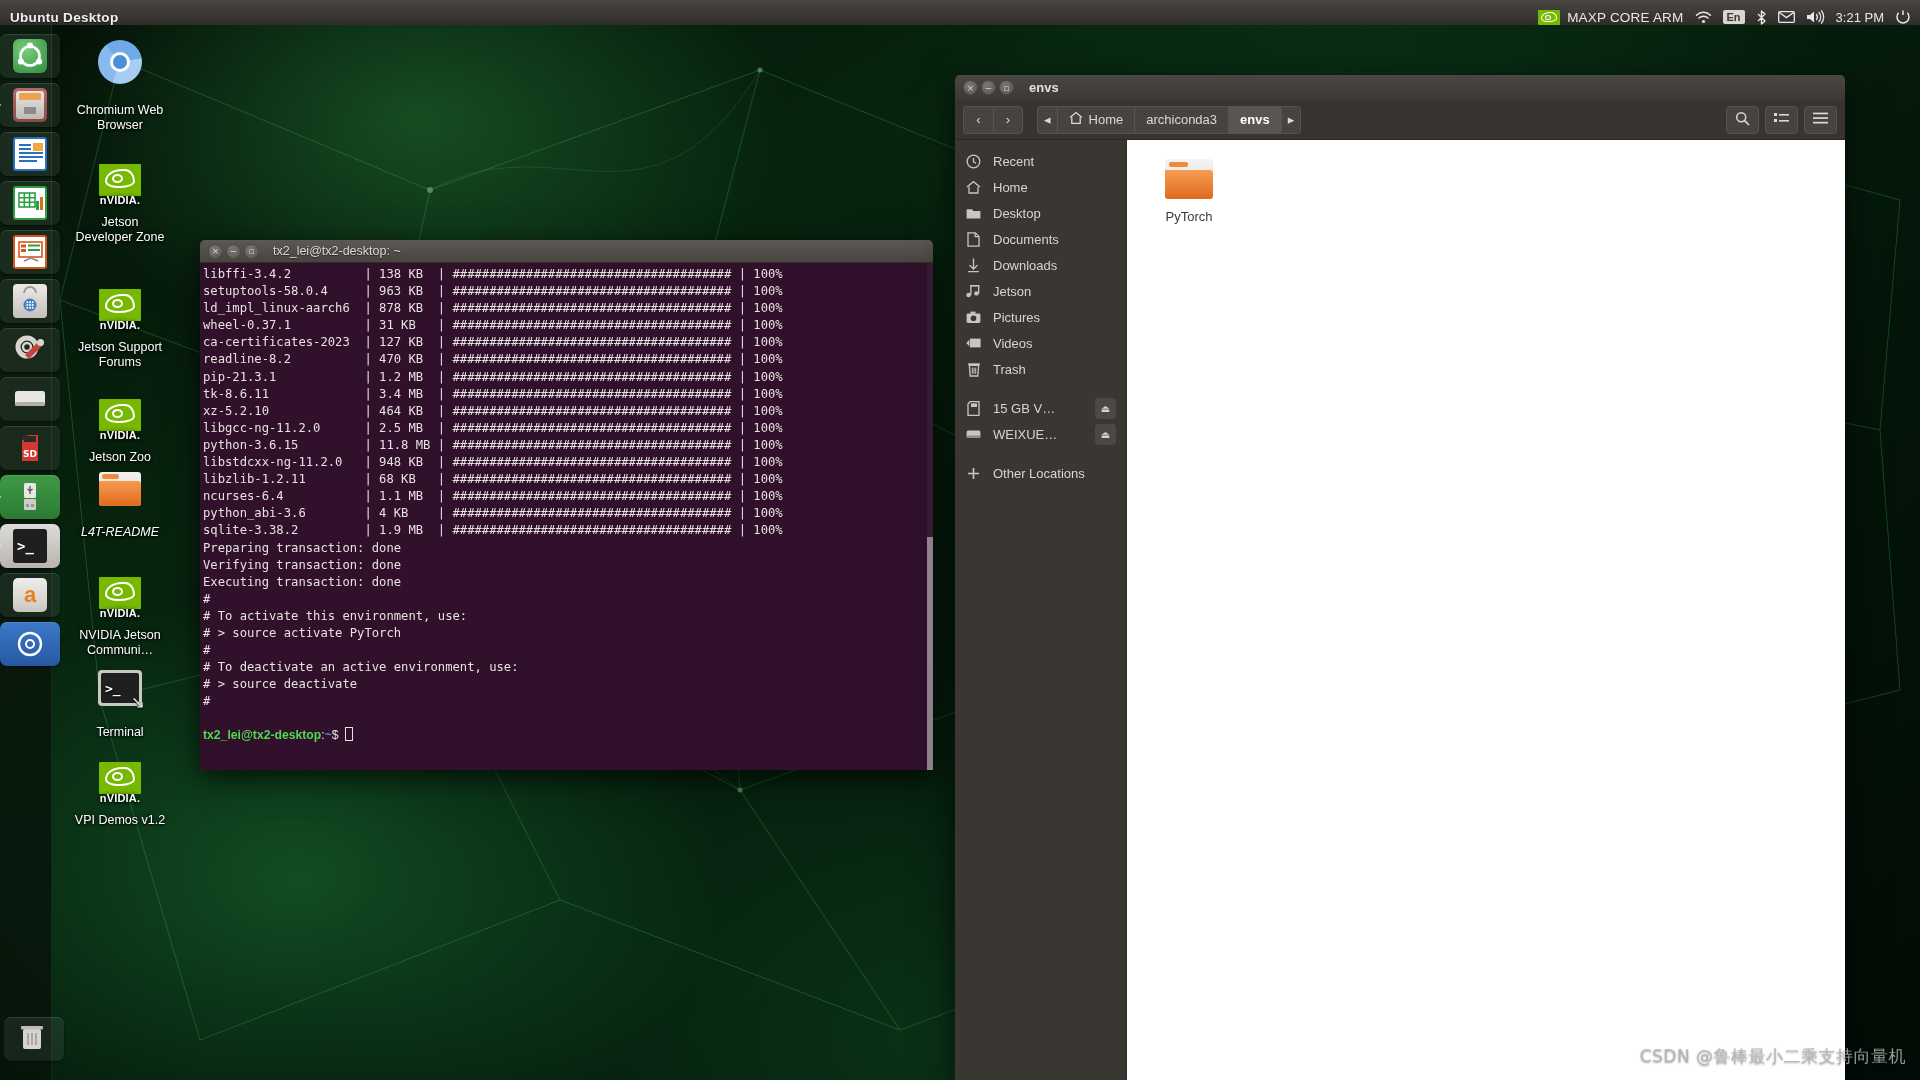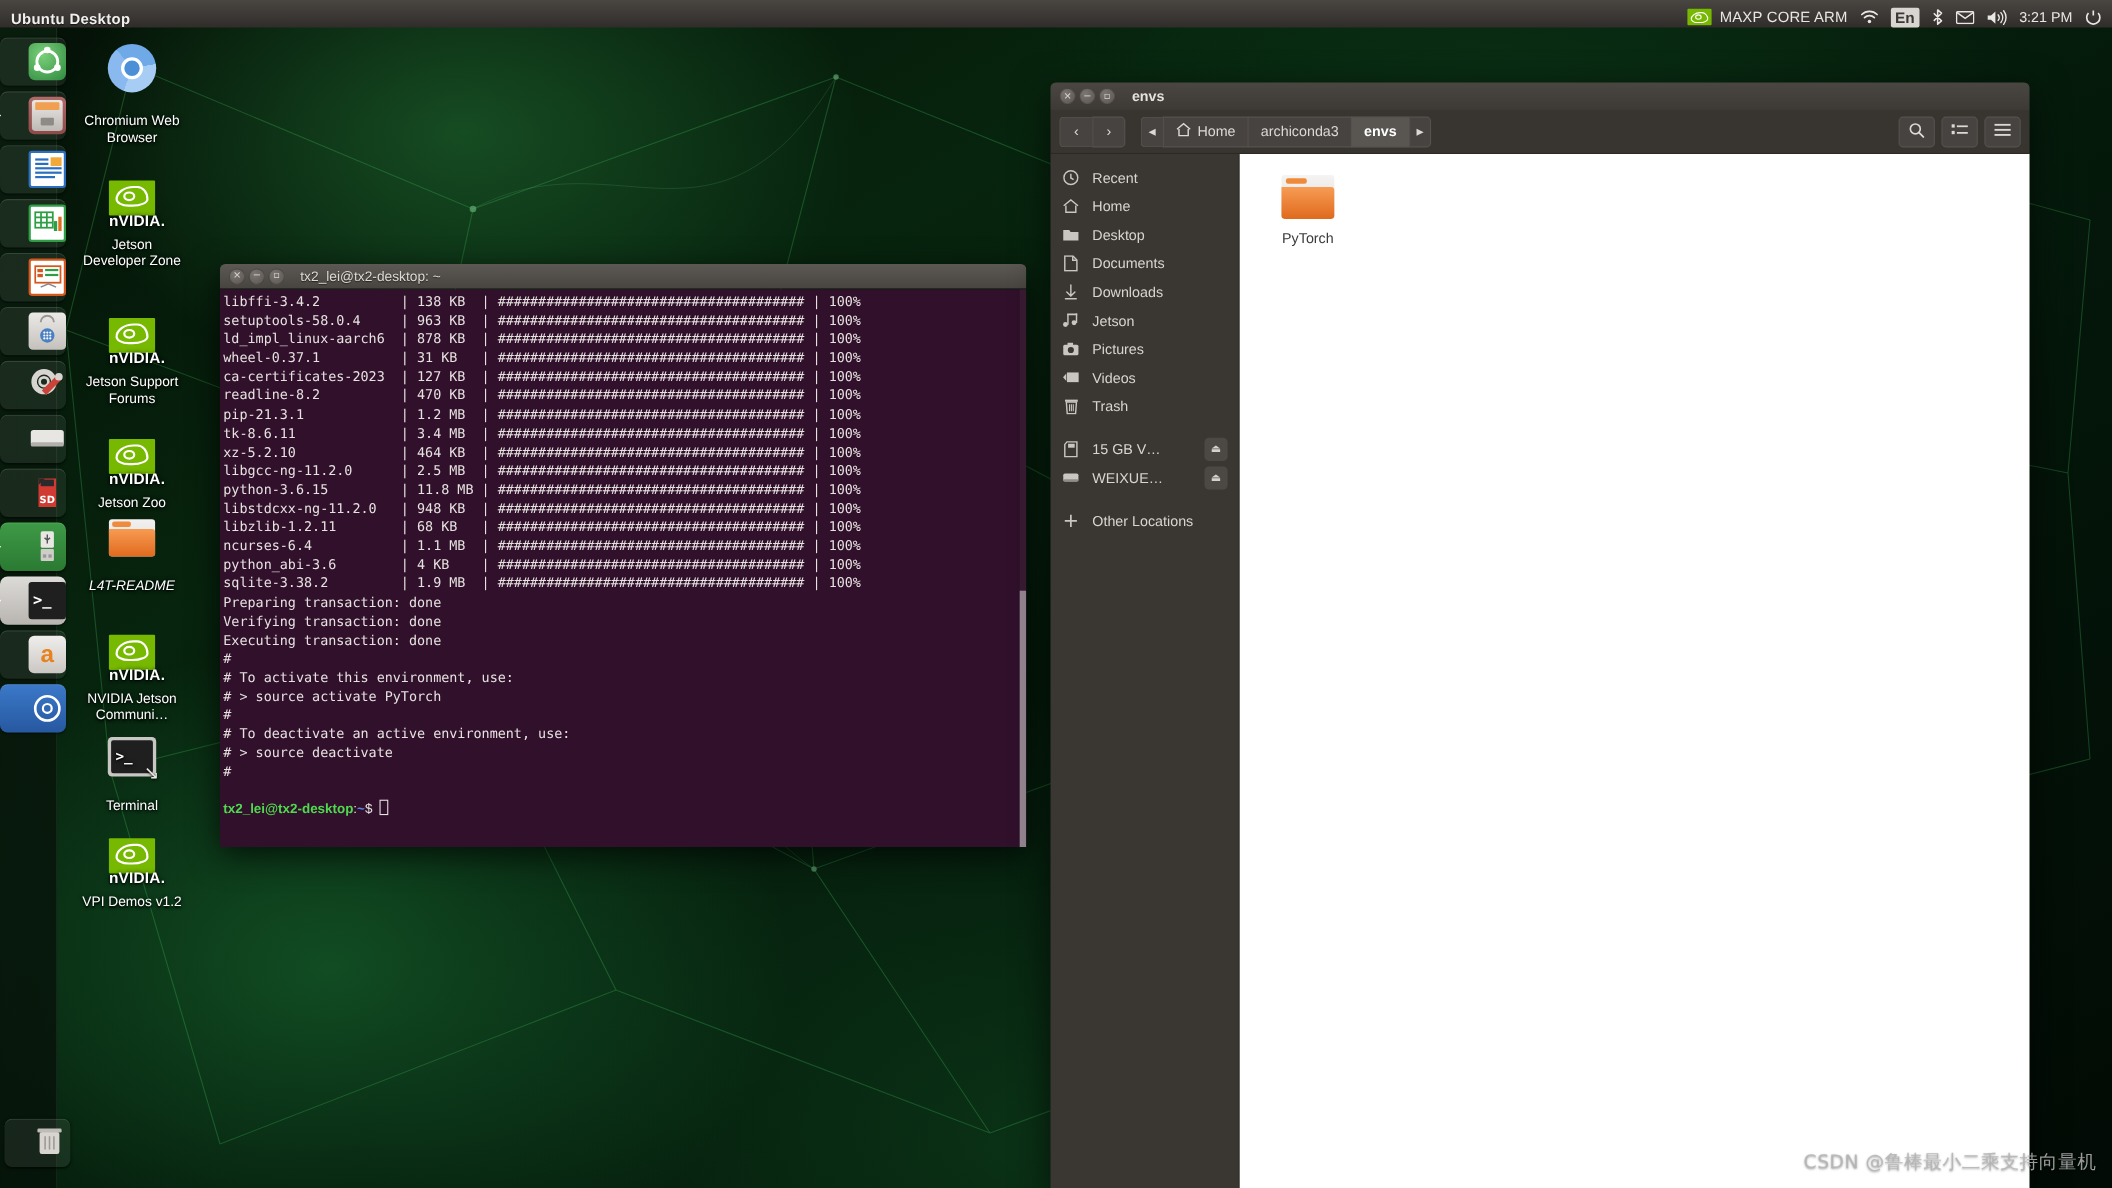--- a/index.html
+++ b/index.html
@@ -45,36 +45,36 @@
     content:""; position:absolute; left:3px; top:2.5px; width:16px; height:10px;
     border:1.6px solid #ffffff; border-radius:60% 40% 55% 45% / 70% 70% 40% 40%;
     box-sizing:border-box;
   }
   .nvlogo::before{
     content:""; position:absolute; left:7px; top:5px; width:6px; height:5px;
     border-radius:50%; border:1.4px solid #fff; box-sizing:border-box;
   }
   .tray-label { margin-left:7px; font-size:13.5px; letter-spacing:.2px; }
   .kbd-badge {
-    background:#d9d6d2; color:#3a3734; font-size:14px; font-weight:bold;
+    background:#d9d6d2; color:#3a3734; font-size:11px; font-weight:bold;
     padding:1px 4px; border-radius:2px; line-height:1.15;
   }
   .clock { font-size:13.5px; }
 
   
   #launcher {
     position:absolute; left:0; top:25px; width:52px; height:1055px;
     background: linear-gradient(180deg, rgba(10,30,14,.88), rgba(6,20,10,.92));
     border-right:1px solid rgba(255,255,255,.07);
     z-index: 90;
     padding-top:4px;
   }
   .lch {
     width:60px; height:44px; margin:5px auto; border-radius:7px;
-    position:relative; display:flex; align-items:center; justify-content:flex-end;
+    position:relative; display:flex; align-items:center; justify-content:center;
     background: rgba(255,255,255,.07);
     box-shadow: inset 0 1px 0 rgba(255,255,255,.12), 0 1px 2px rgba(0,0,0,.5);
   }
   .lch.running::before {
     content:""; position:absolute; left:-4px; top:50%; transform:translateY(-50%);
     border-top:5px solid transparent; border-bottom:5px solid transparent;
     border-left:5px solid #fff;
   }
   .lch .g { width:34px; height:34px; border-radius:5px; display:block; }
 
@@ -92,21 +92,21 @@
     position:absolute; left:6px; top:5px; width:30px; height:19px;
     border:2.4px solid #fff; border-radius:62% 38% 55% 45% / 72% 70% 40% 40%;
     box-sizing:border-box;
   }
   .nv-tile .pup{
     position:absolute; left:13px; top:10px; width:11px; height:9px;
     border:2.2px solid #fff; border-radius:50%; box-sizing:border-box;
   }
   .nv-word{
     position:absolute; left:0; bottom:-12px; width:100%; text-align:center;
-    font-size:14px; font-weight:bold; color:#fff; letter-spacing:.2px;margin-top:19px;
+    font-size:11px; font-weight:bold; color:#fff; letter-spacing:.2px;margin-top:19px;
   }
   .nv-wrap{ position:relative; }
   .dicon .lbl { margin-top:19px; display:block; }
   .nv-label-gap { margin-top:14px; }
 
   .folder-ic{
     width:42px;height:34px;position:relative;
   }
   .folder-ic .back{
     position:absolute;left:0;top:0;width:42px;height:34px;border-radius:3px;

